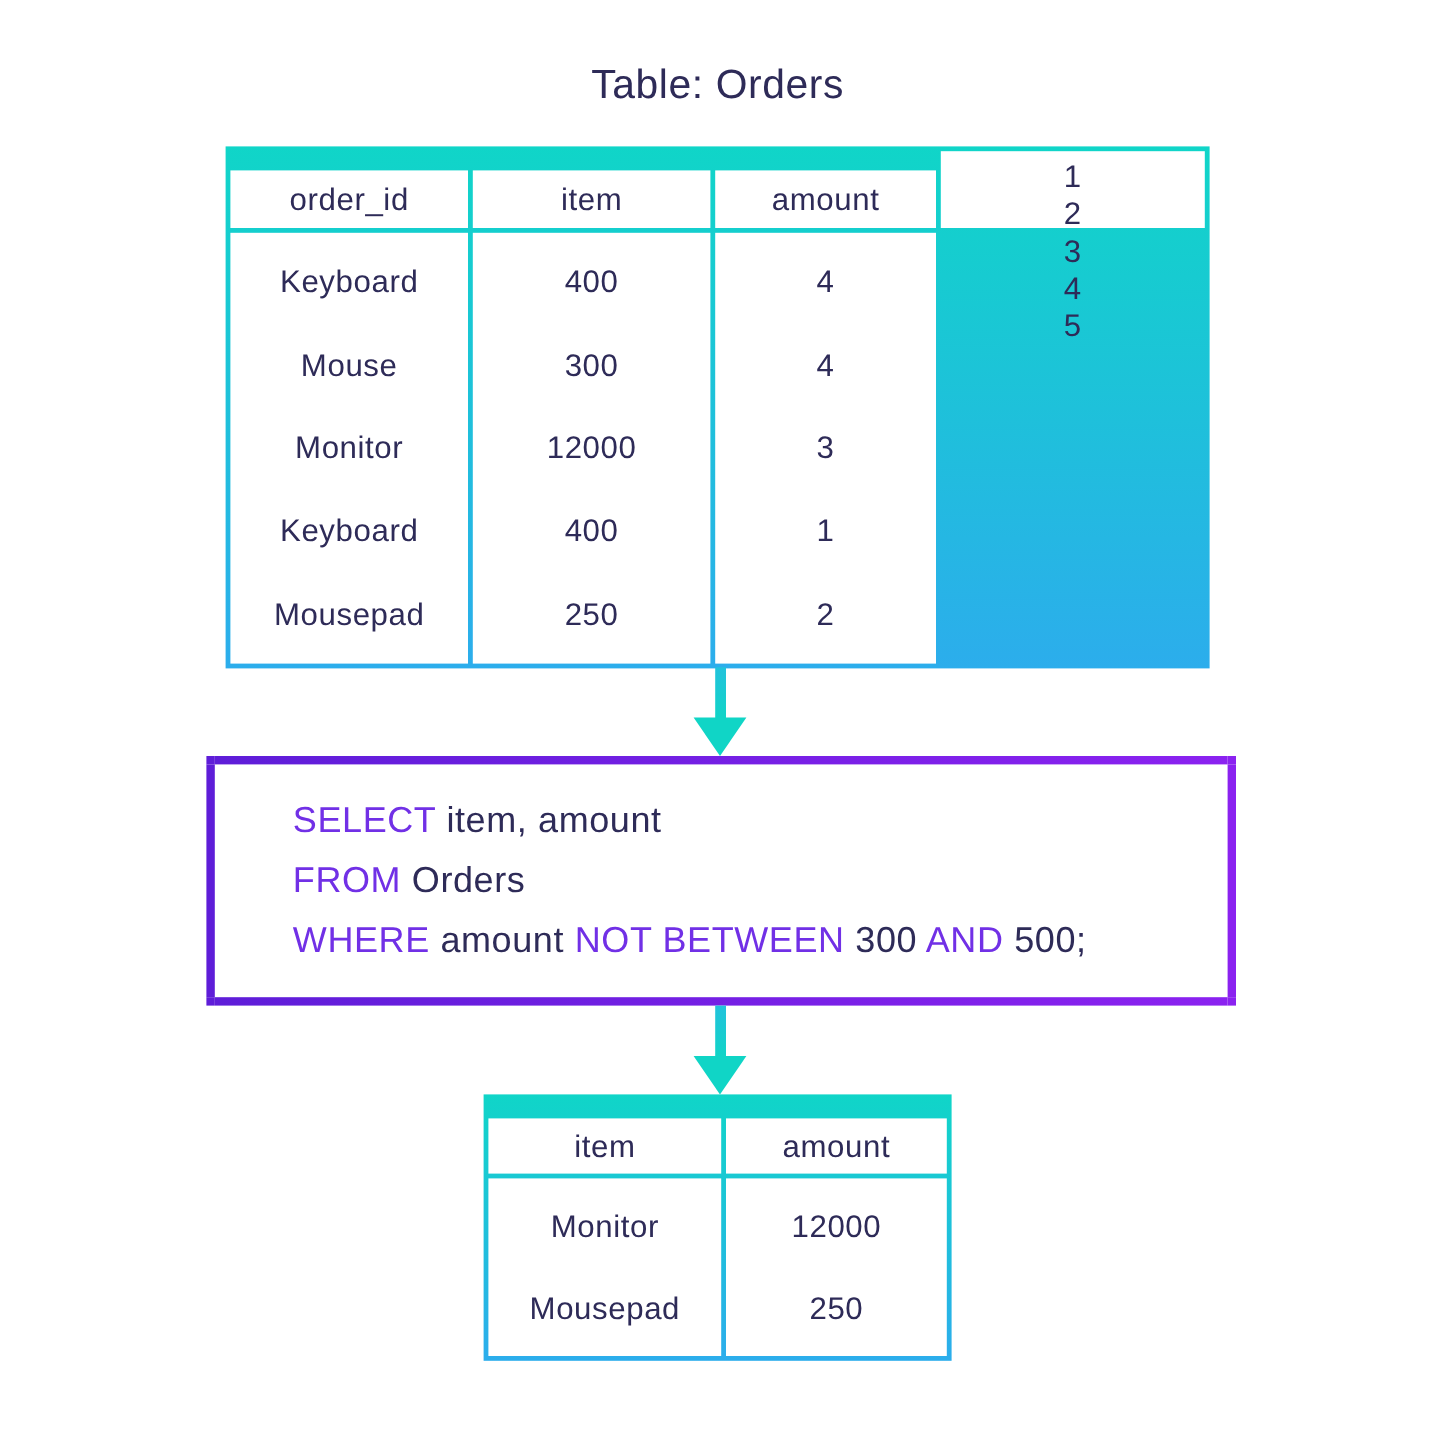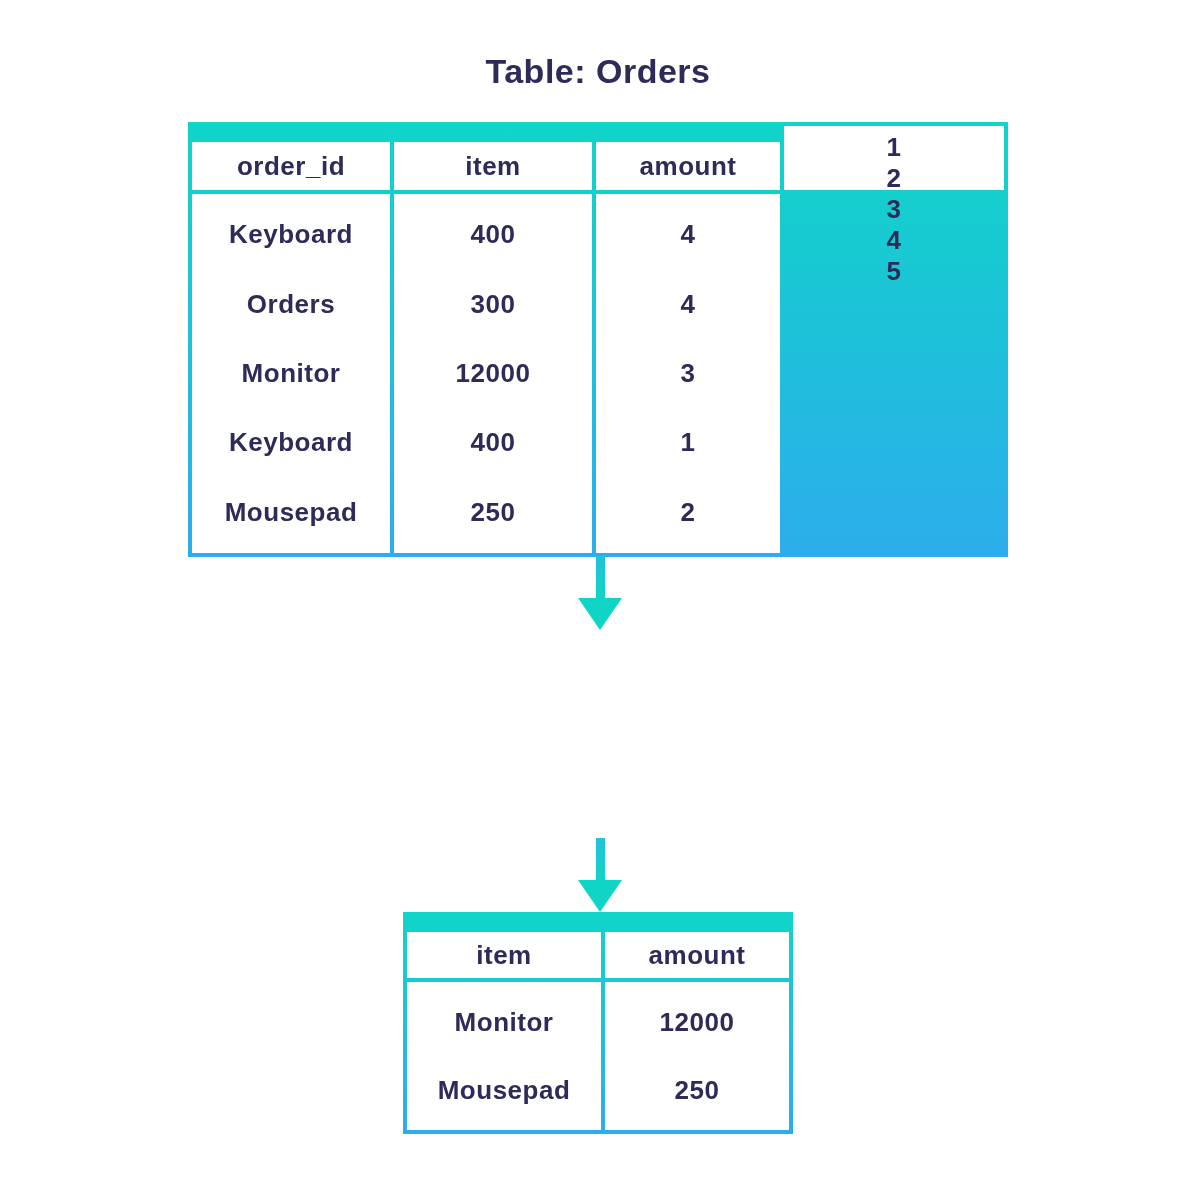--- a/index.html
+++ b/index.html
@@ -6,21 +6,21 @@
     margin: 0;
     padding: 0;
     background: #ffffff;
   }
   #stage {
     position: relative;
     width: 1200px;
     height: 1193px;
     background: #ffffff;
     font-family: "Liberation Sans", "DejaVu Sans", sans-serif;
-    font-weight: bold;
+    font-weight: normal;
     color: #2e2b58;
     overflow: hidden;
   }
 
   
   .page-title {
     position: absolute;
     left: 0;
     top: 52px;
     width: 1196px;
@@ -145,21 +145,21 @@
 
     <div class="tb">
       <div class="val">1</div>
       <div class="val">2</div>
       <div class="val">3</div>
       <div class="val">4</div>
       <div class="val">5</div>
     </div>
     <div class="tb">
       <div class="val">Keyboard</div>
-      <div class="val">Orders</div>
+      <div class="val">Mouse</div>
       <div class="val">Monitor</div>
       <div class="val">Keyboard</div>
       <div class="val">Mousepad</div>
     </div>
     <div class="tb">
       <div class="val">400</div>
       <div class="val">300</div>
       <div class="val">12000</div>
       <div class="val">400</div>
       <div class="val">250</div>
@@ -171,20 +171,31 @@
       <div class="val">1</div>
       <div class="val">2</div>
     </div>
   </div>
 
   <div class="arrow" id="arrow-1">
     <div class="stem"></div>
     <div class="head"></div>
   </div>
 
+  <div id="sql-box">
+    <div class="sql-line">
+      <span class="kw">SELECT </span><span class="pl">item, amount</span>
+    </div>
+    <div class="sql-line">
+      <span class="kw">FROM </span><span class="pl">Orders</span>
+    </div>
+    <div class="sql-line">
+      <span class="kw">WHERE </span><span class="pl">amount </span><span class="kw">NOT BETWEEN </span><span class="pl">300 </span><span class="kw">AND </span><span class="pl">500;</span>
+    </div>
+  </div>
 
   <div class="arrow" id="arrow-2">
     <div class="stem"></div>
     <div class="head"></div>
   </div>
 
   <div class="tbl" id="result-table">
     <div class="th">item</div>
     <div class="th">amount</div>
 

